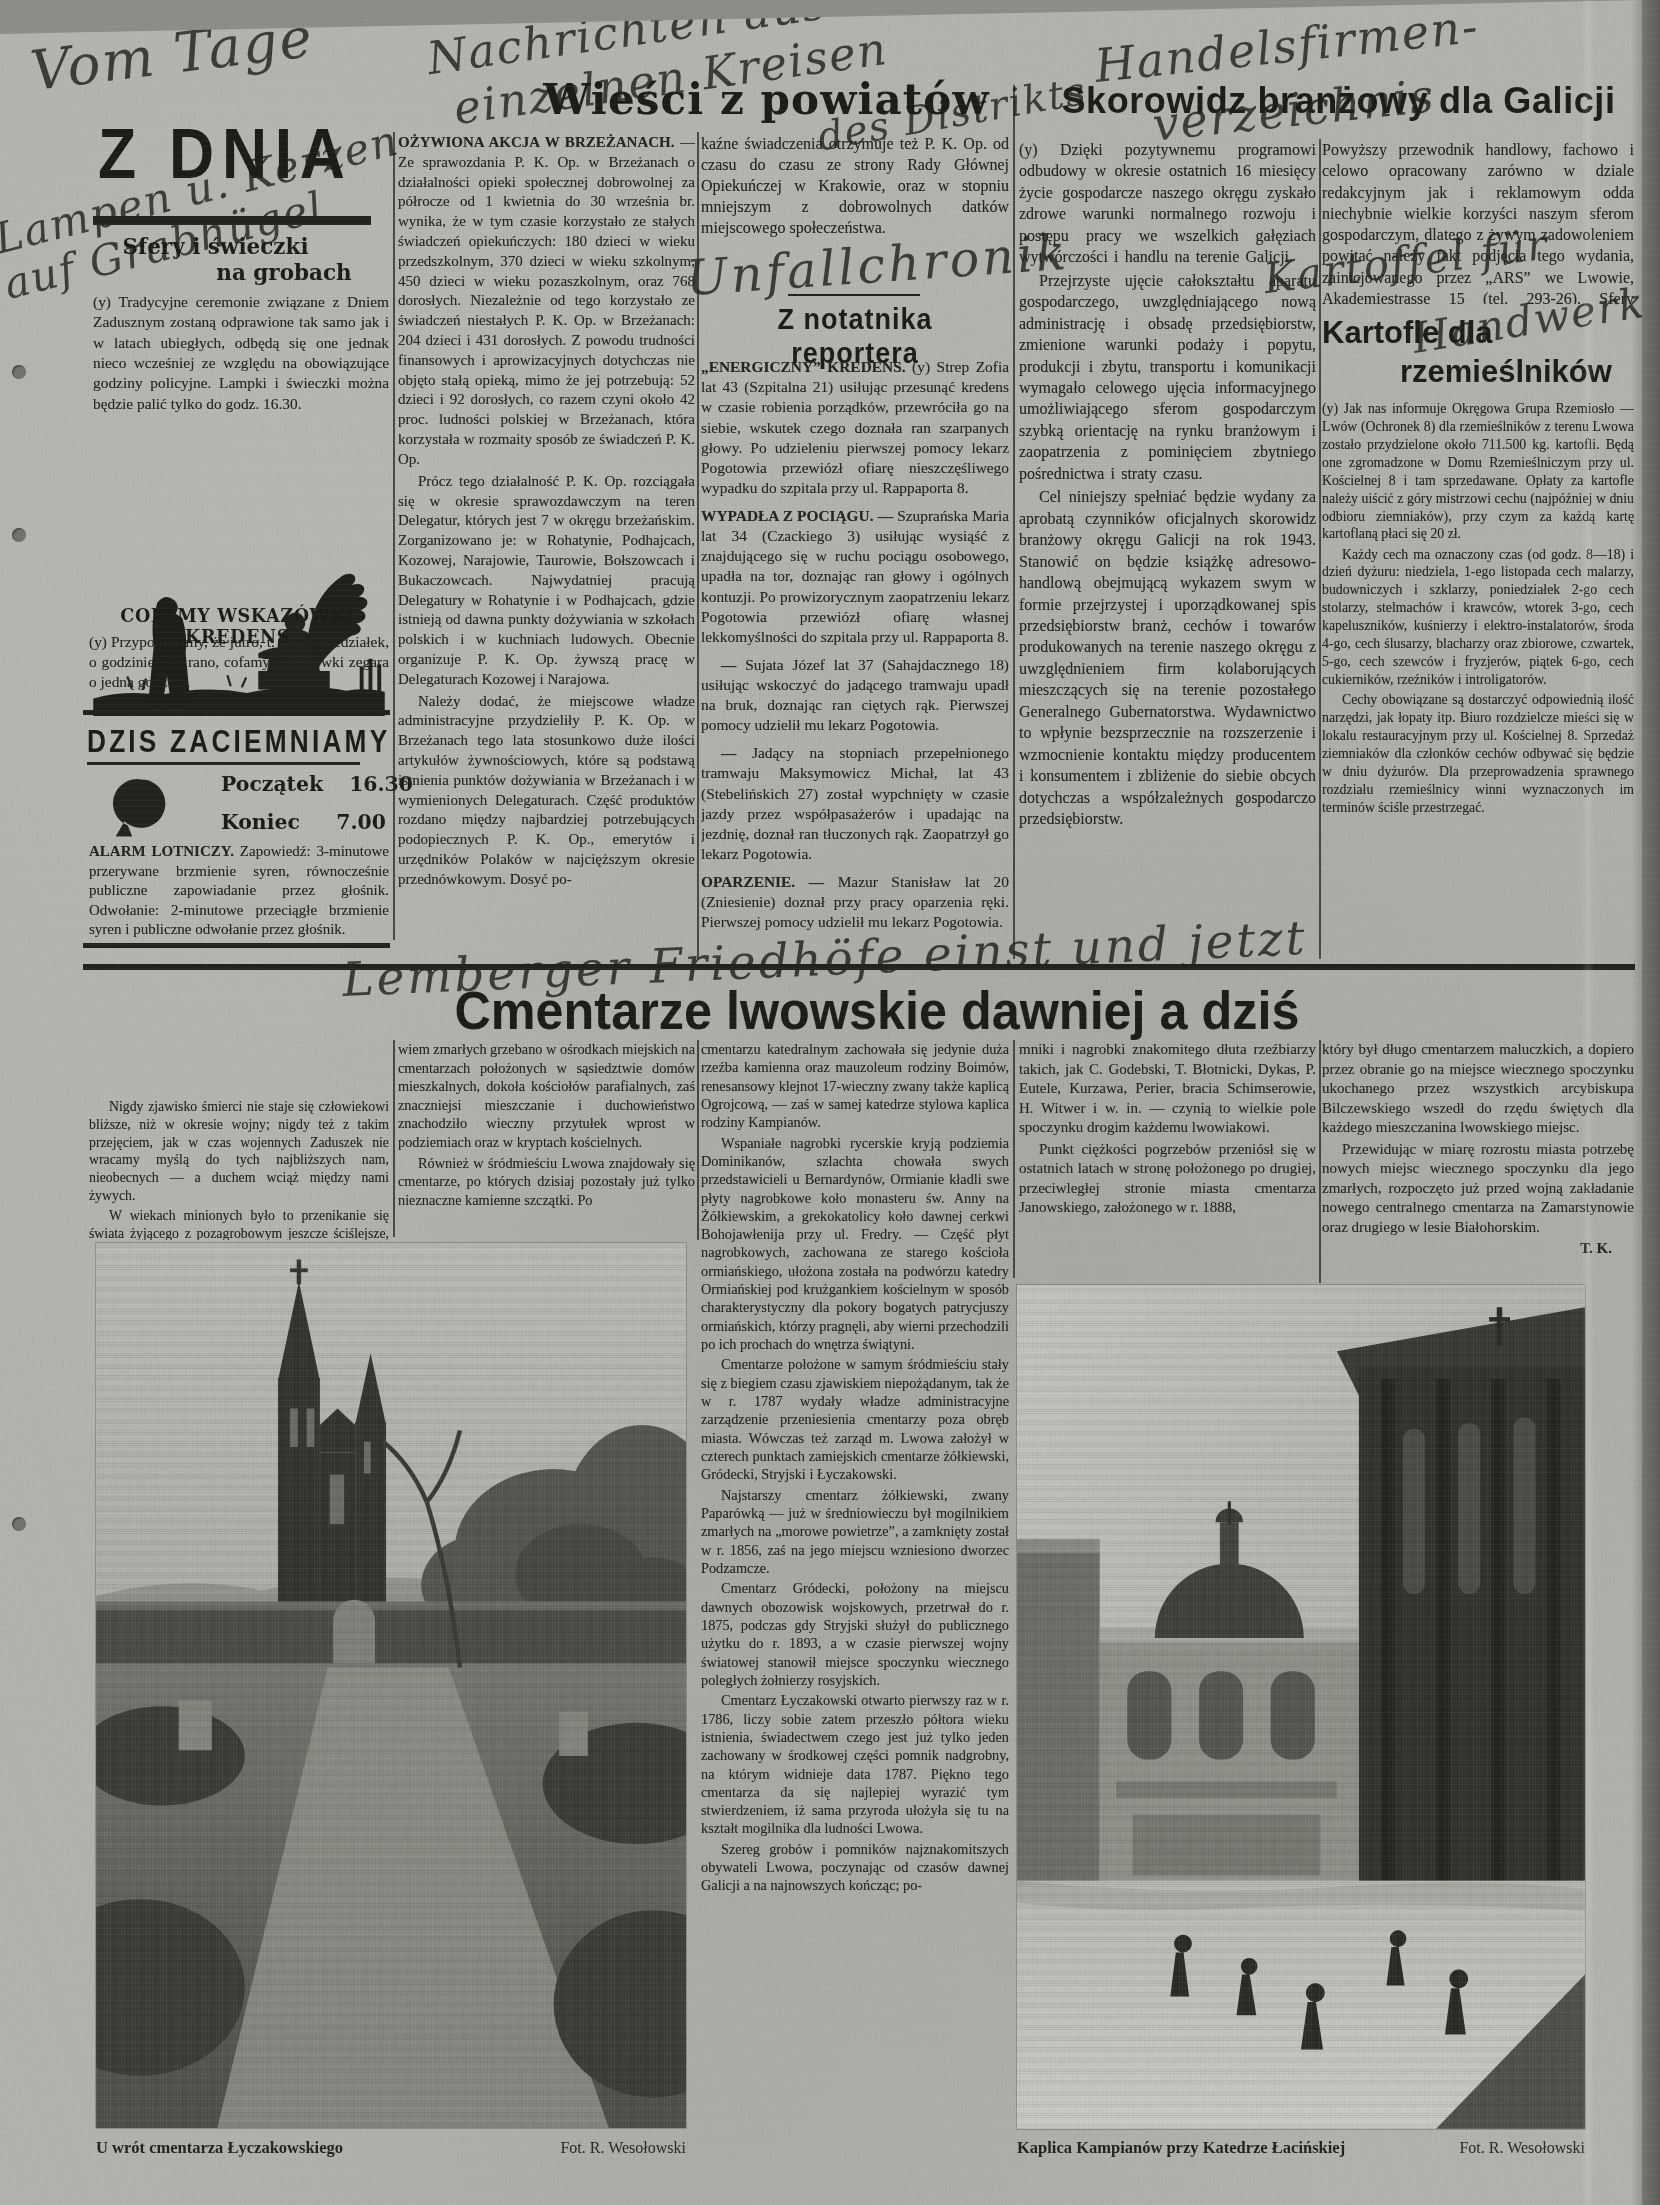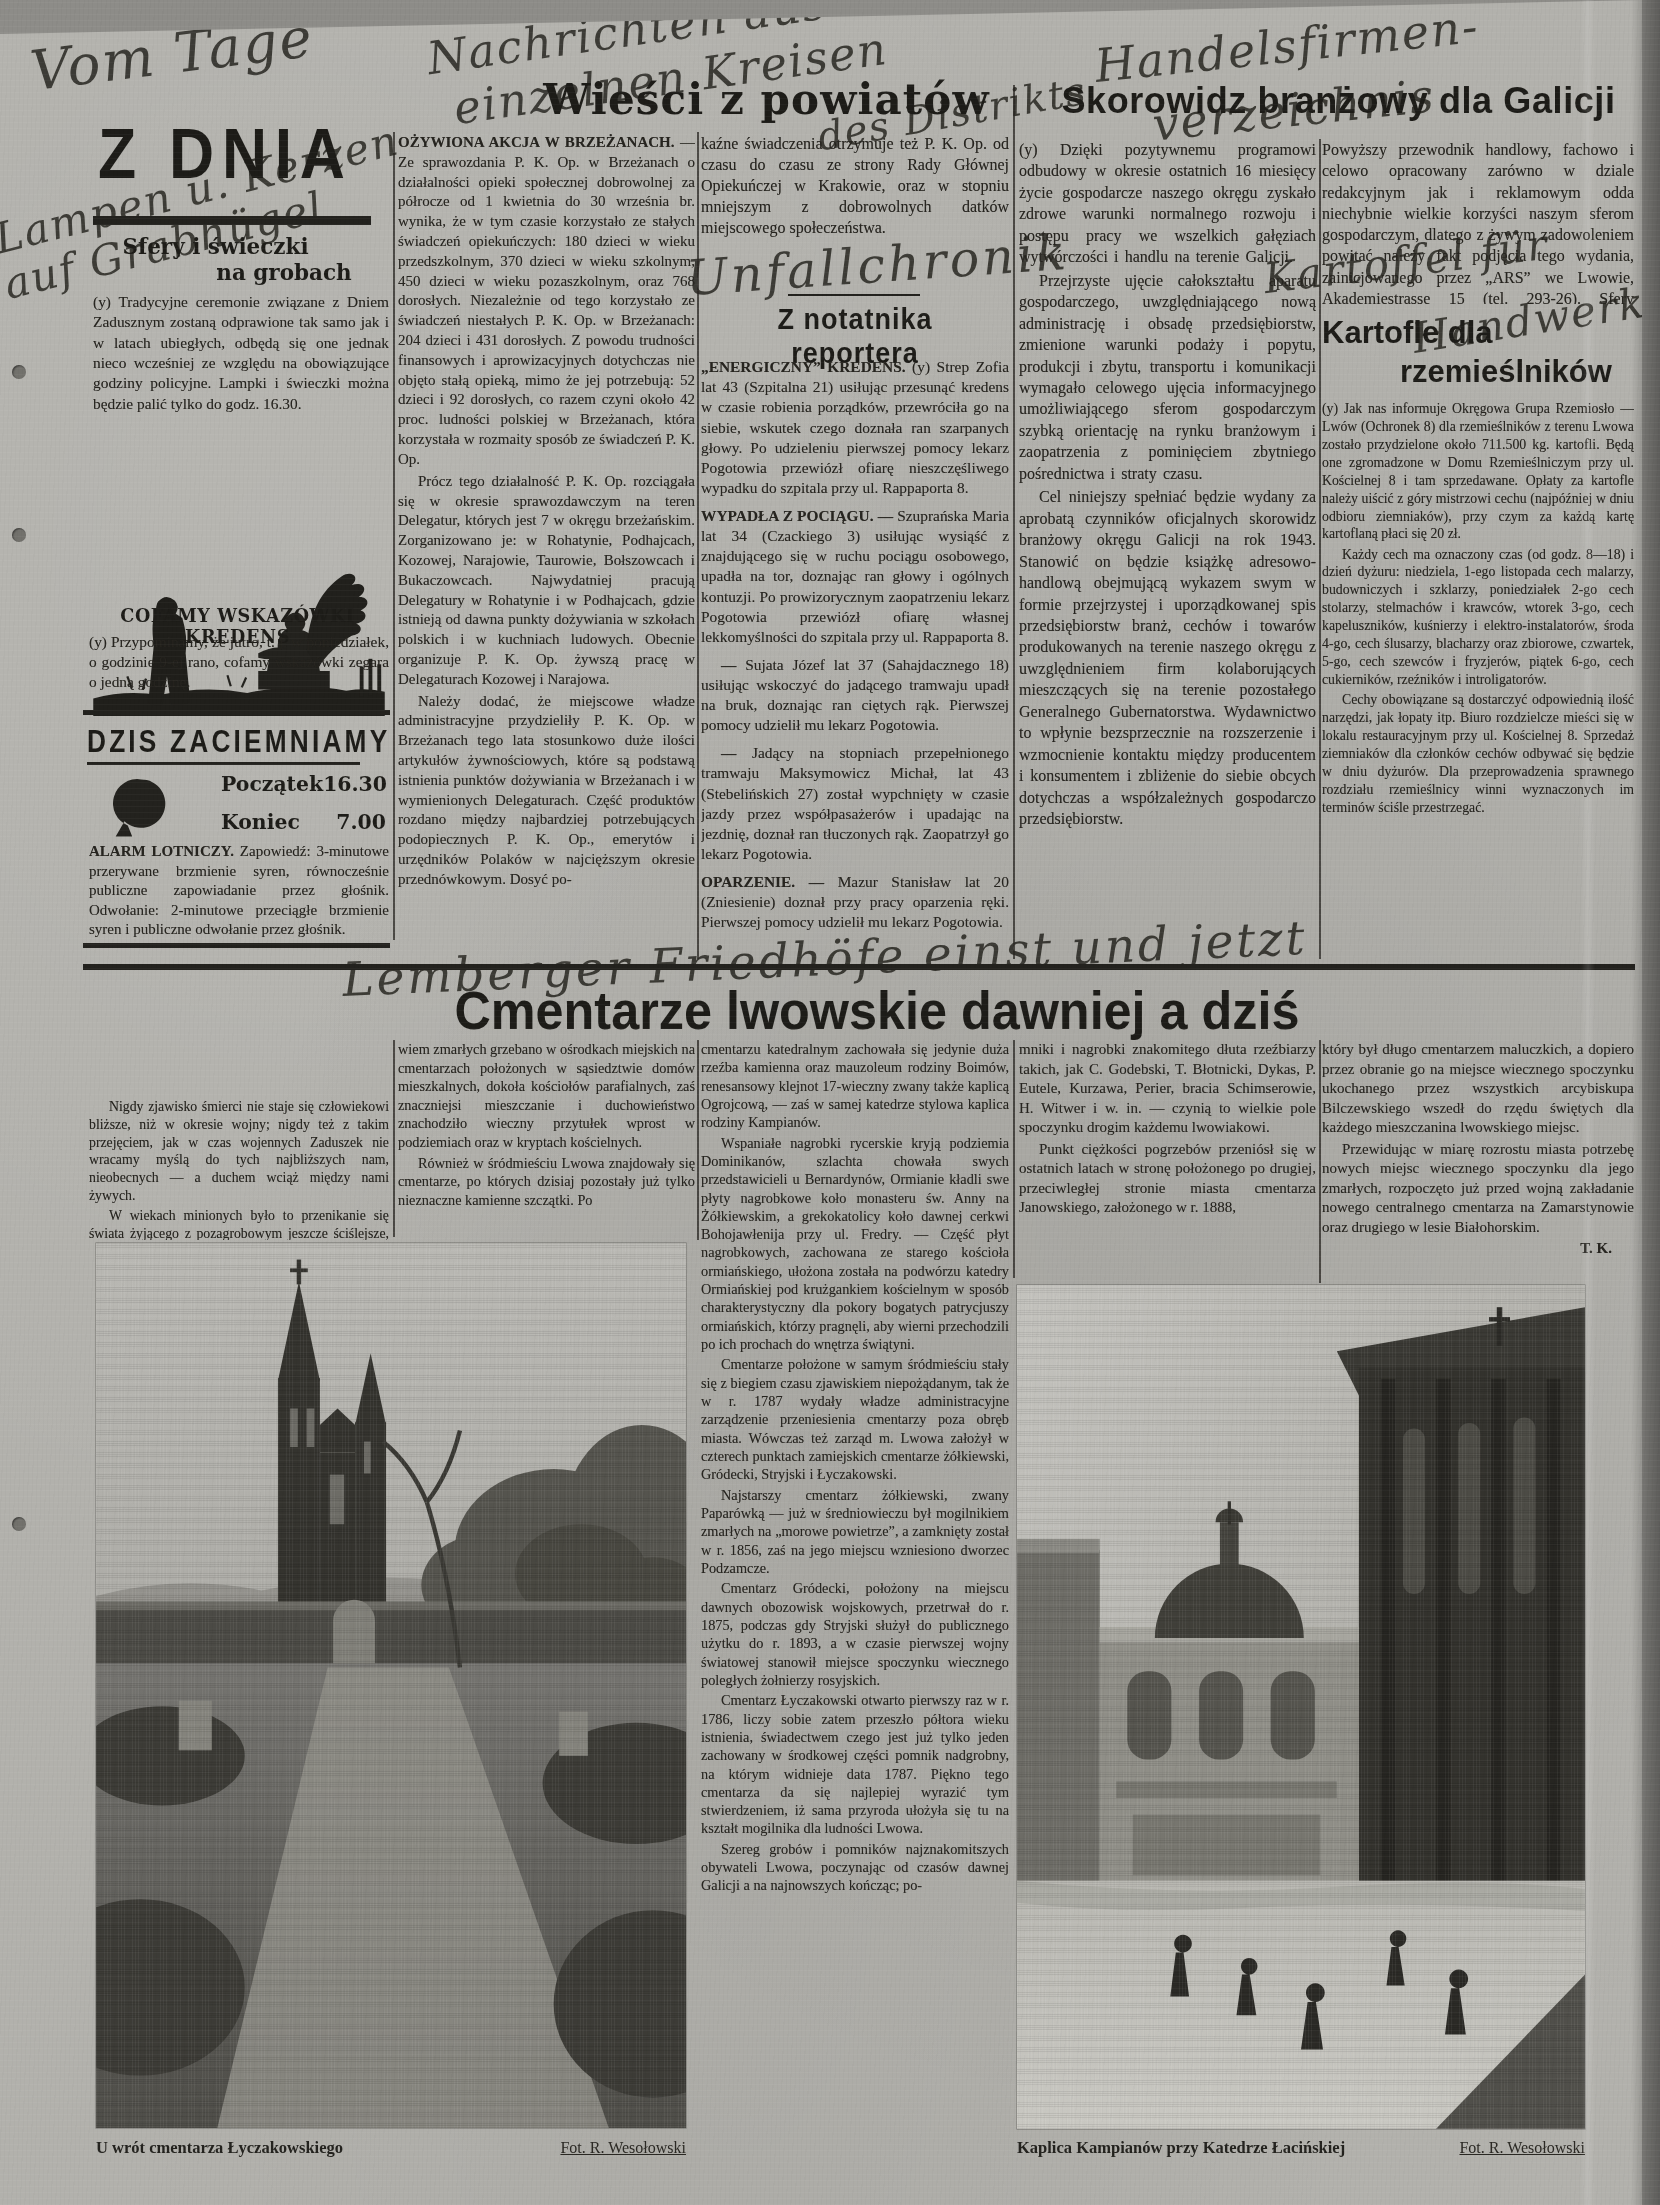--- a/index.html
+++ b/index.html
@@ -50,21 +50,21 @@
   .rule{background:#23221e;}
   .vrule{width:1.7px;background:rgba(40,38,34,.75);}
   
   .hw{
     font-family:"DejaVu Serif",serif;font-style:italic;
     color:rgba(62,60,53,.88);mix-blend-mode:multiply;
     letter-spacing:1.7px;white-space:nowrap;pointer-events:none;
   }
   .caption-row{display:flex;justify-content:space-between;align-items:baseline;}
   .cap{font-weight:bold;font-size:16.5px;color:#23221e;}
-  .credit{font-size:16px;color:#2a2823;text-decoration:underline;}
+  .credit{font-size:16px;color:#2a2823;}
   .photo-frame{overflow:hidden;box-shadow:0 0 0 0.6px rgba(40,38,34,.4);}
   .halftone{
     position:absolute;left:0;top:0;right:0;bottom:0;pointer-events:none;
     background-image:
       repeating-linear-gradient(0deg, rgba(0,0,0,.07) 0 0.6px, transparent 0.6px 2.2px),
       repeating-linear-gradient(90deg, rgba(255,255,255,.05) 0 0.6px, transparent 0.6px 2.8px);
   }
 </style>
 </head>
 <body>
@@ -118,21 +118,21 @@
   </div>
   <div class="abs rule" style="left:83px;top:710px;width:307px;height:5px;"></div>
 
   <div class="abs hl-sans" style="left:87px;top:723px;font-size:32px;letter-spacing:3.9px;transform:scaleX(.82);transform-origin:left top;">DZIS ZACIEMNIAMY</div>
   <div class="abs rule" style="left:87px;top:762px;width:273px;height:3.3px;"></div>
 
   <svg class="abs" style="left:108px;top:775px;" width="66" height="66" viewBox="0 0 120 120">
     <path d="M60,8 a44,44 0 1 1 -30,76 l-16,28 h30 l-8,-20 a44,44 0 0 1 24,-84 z" fill="#23221e"></path>
   </svg>
   <div class="abs" style="left:221px;top:772px;width:165px;font-family:'DejaVu Serif',serif;font-weight:bold;color:#1d1c18;">
-    <div style="display:flex;justify-content:space-between;font-size:20.4px;">
+    <div style="display:flex;justify-content:space-between;font-size:20.4px;gap:26px;">
       <span>Początek</span>
       <span>16.30</span>
     </div>
     <div style="display:flex;justify-content:space-between;font-size:20.4px;margin-top:14.3px;">
       <span>Koniec</span>
       <span>7.00</span>
     </div>
   </div>
   <div class="abs coltext" style="left:89px;top:842px;width:300px;height:95px;font-size:15px;line-height:1.3;">
     <p class="ni"><span class="lead">ALARM LOTNICZY.</span> <span>Zapowiedź: 3-minutowe przerywane brzmienie syren, równocześnie publiczne zapowiadanie przez głośnik. Odwołanie: 2-minutowe przeciągłe brzmienie syren i publiczne odwołanie przez głośnik.</span></p>

